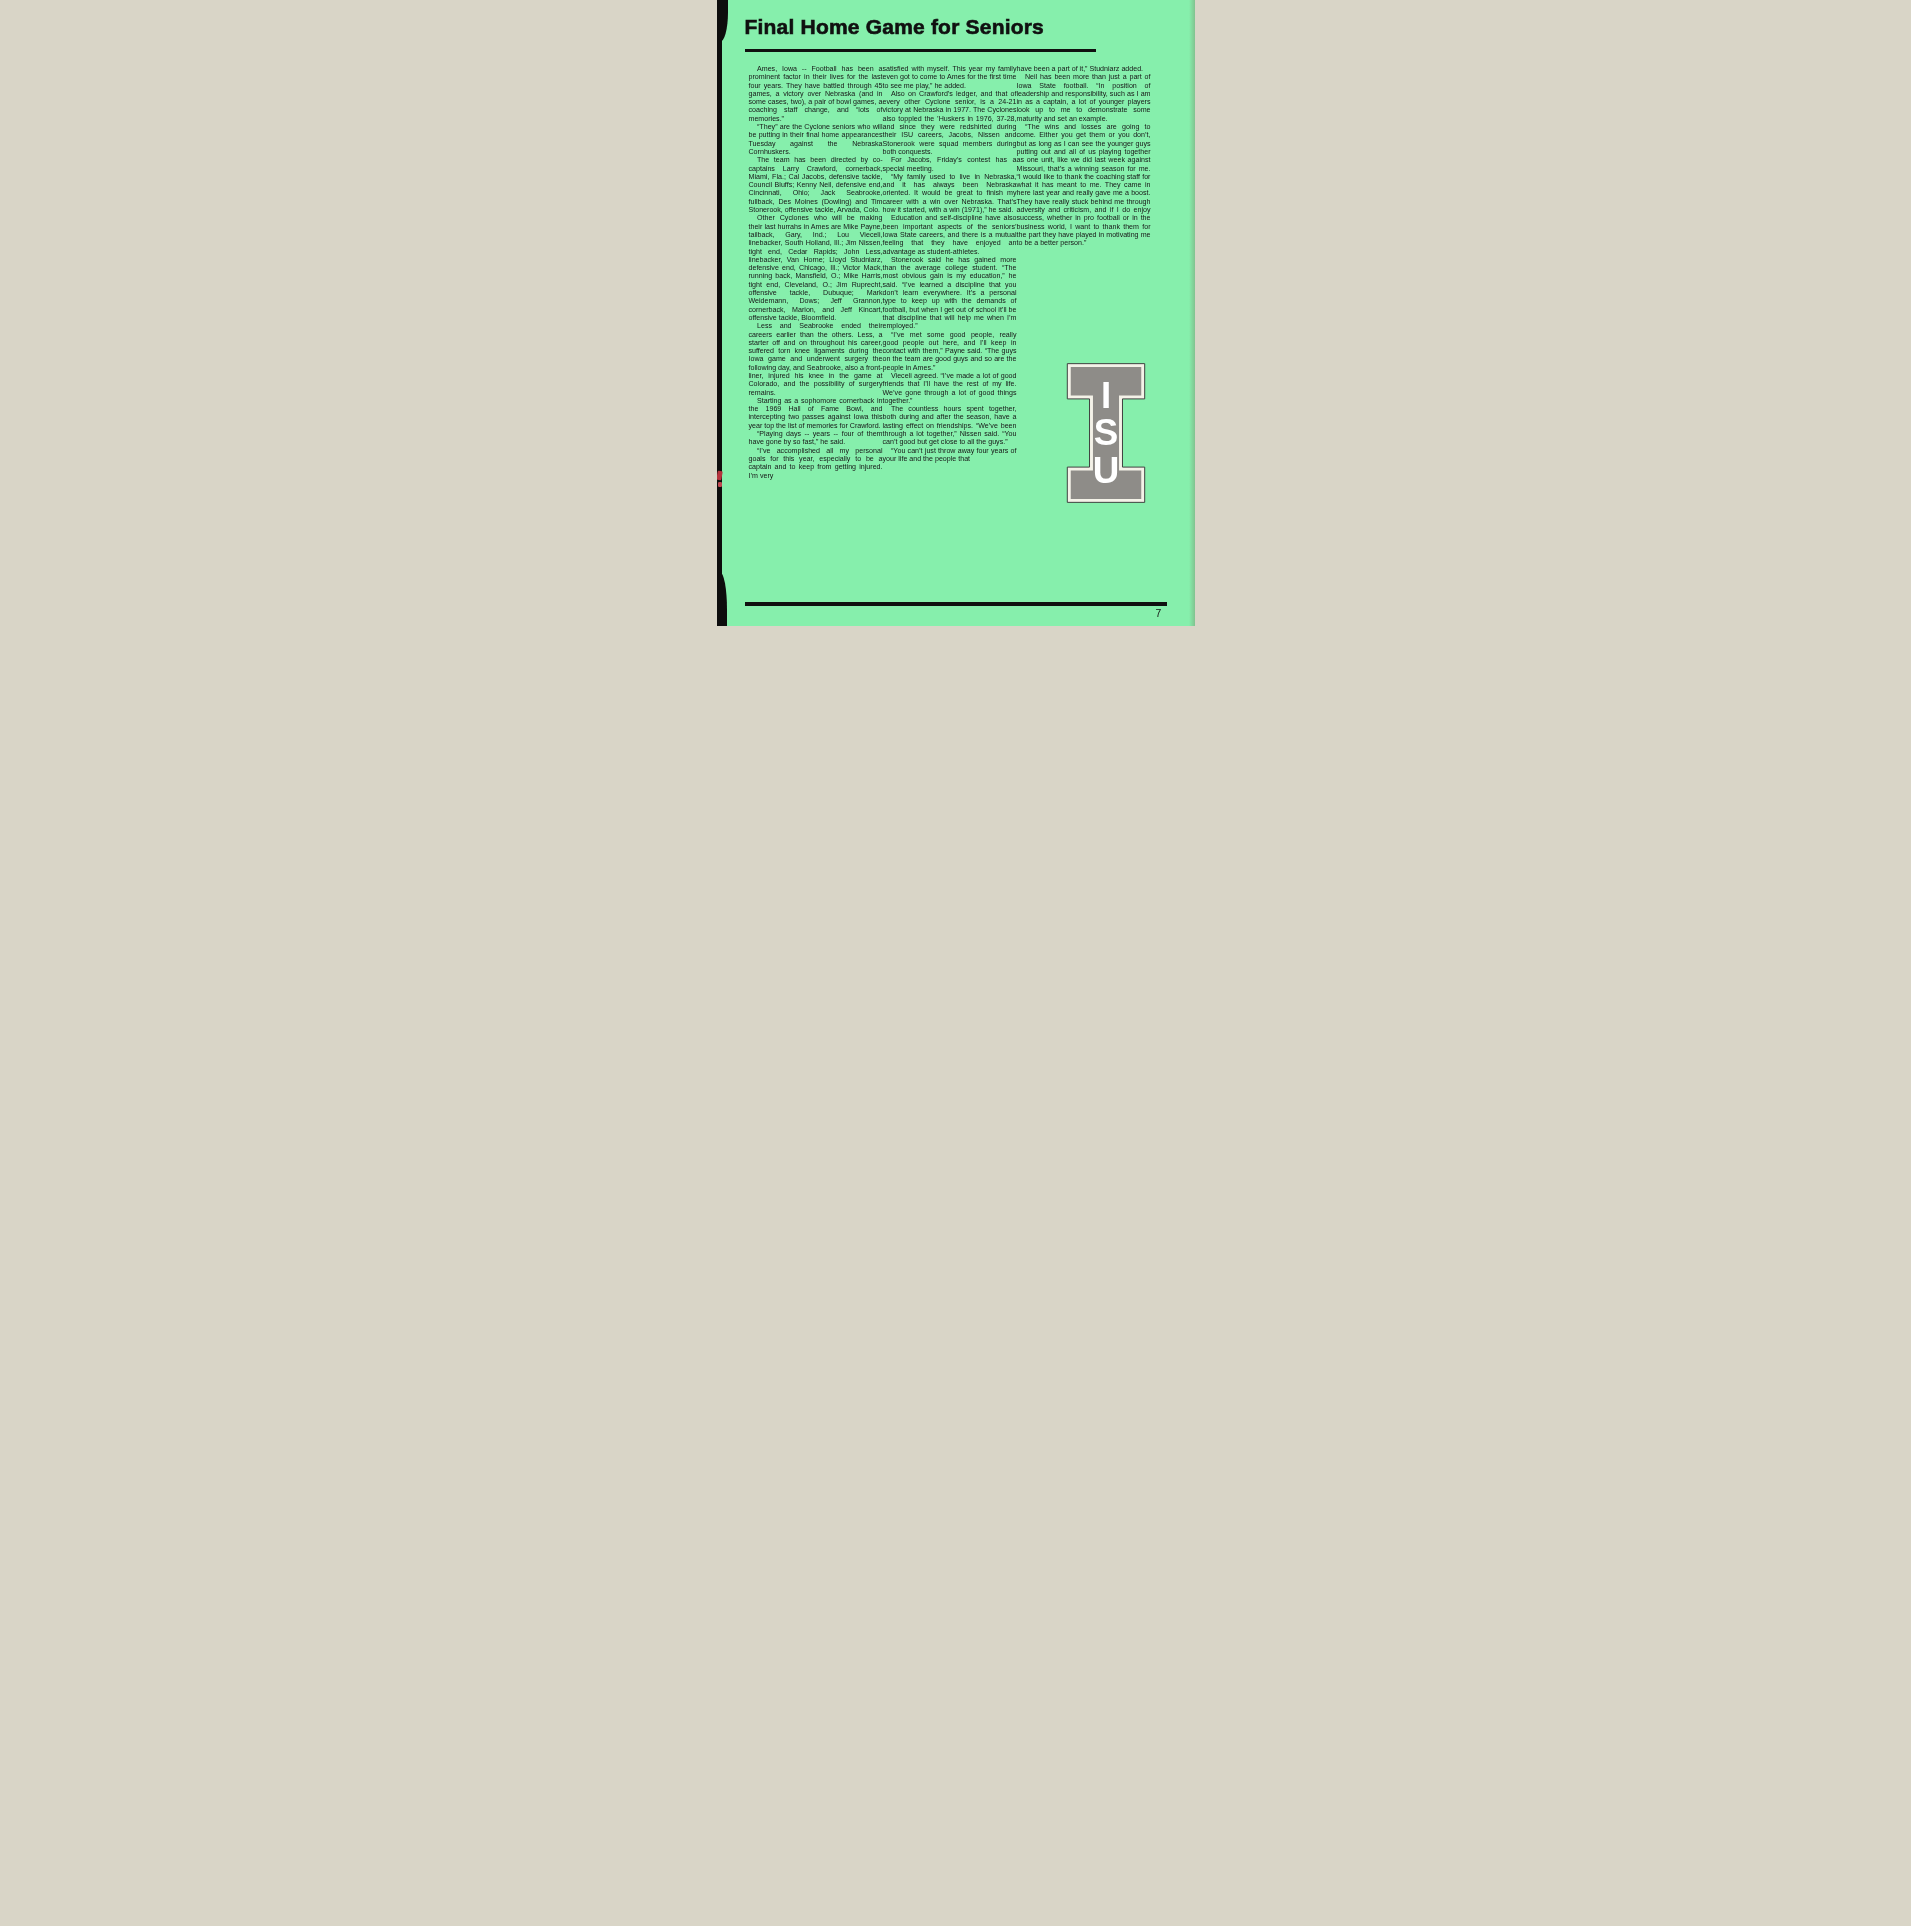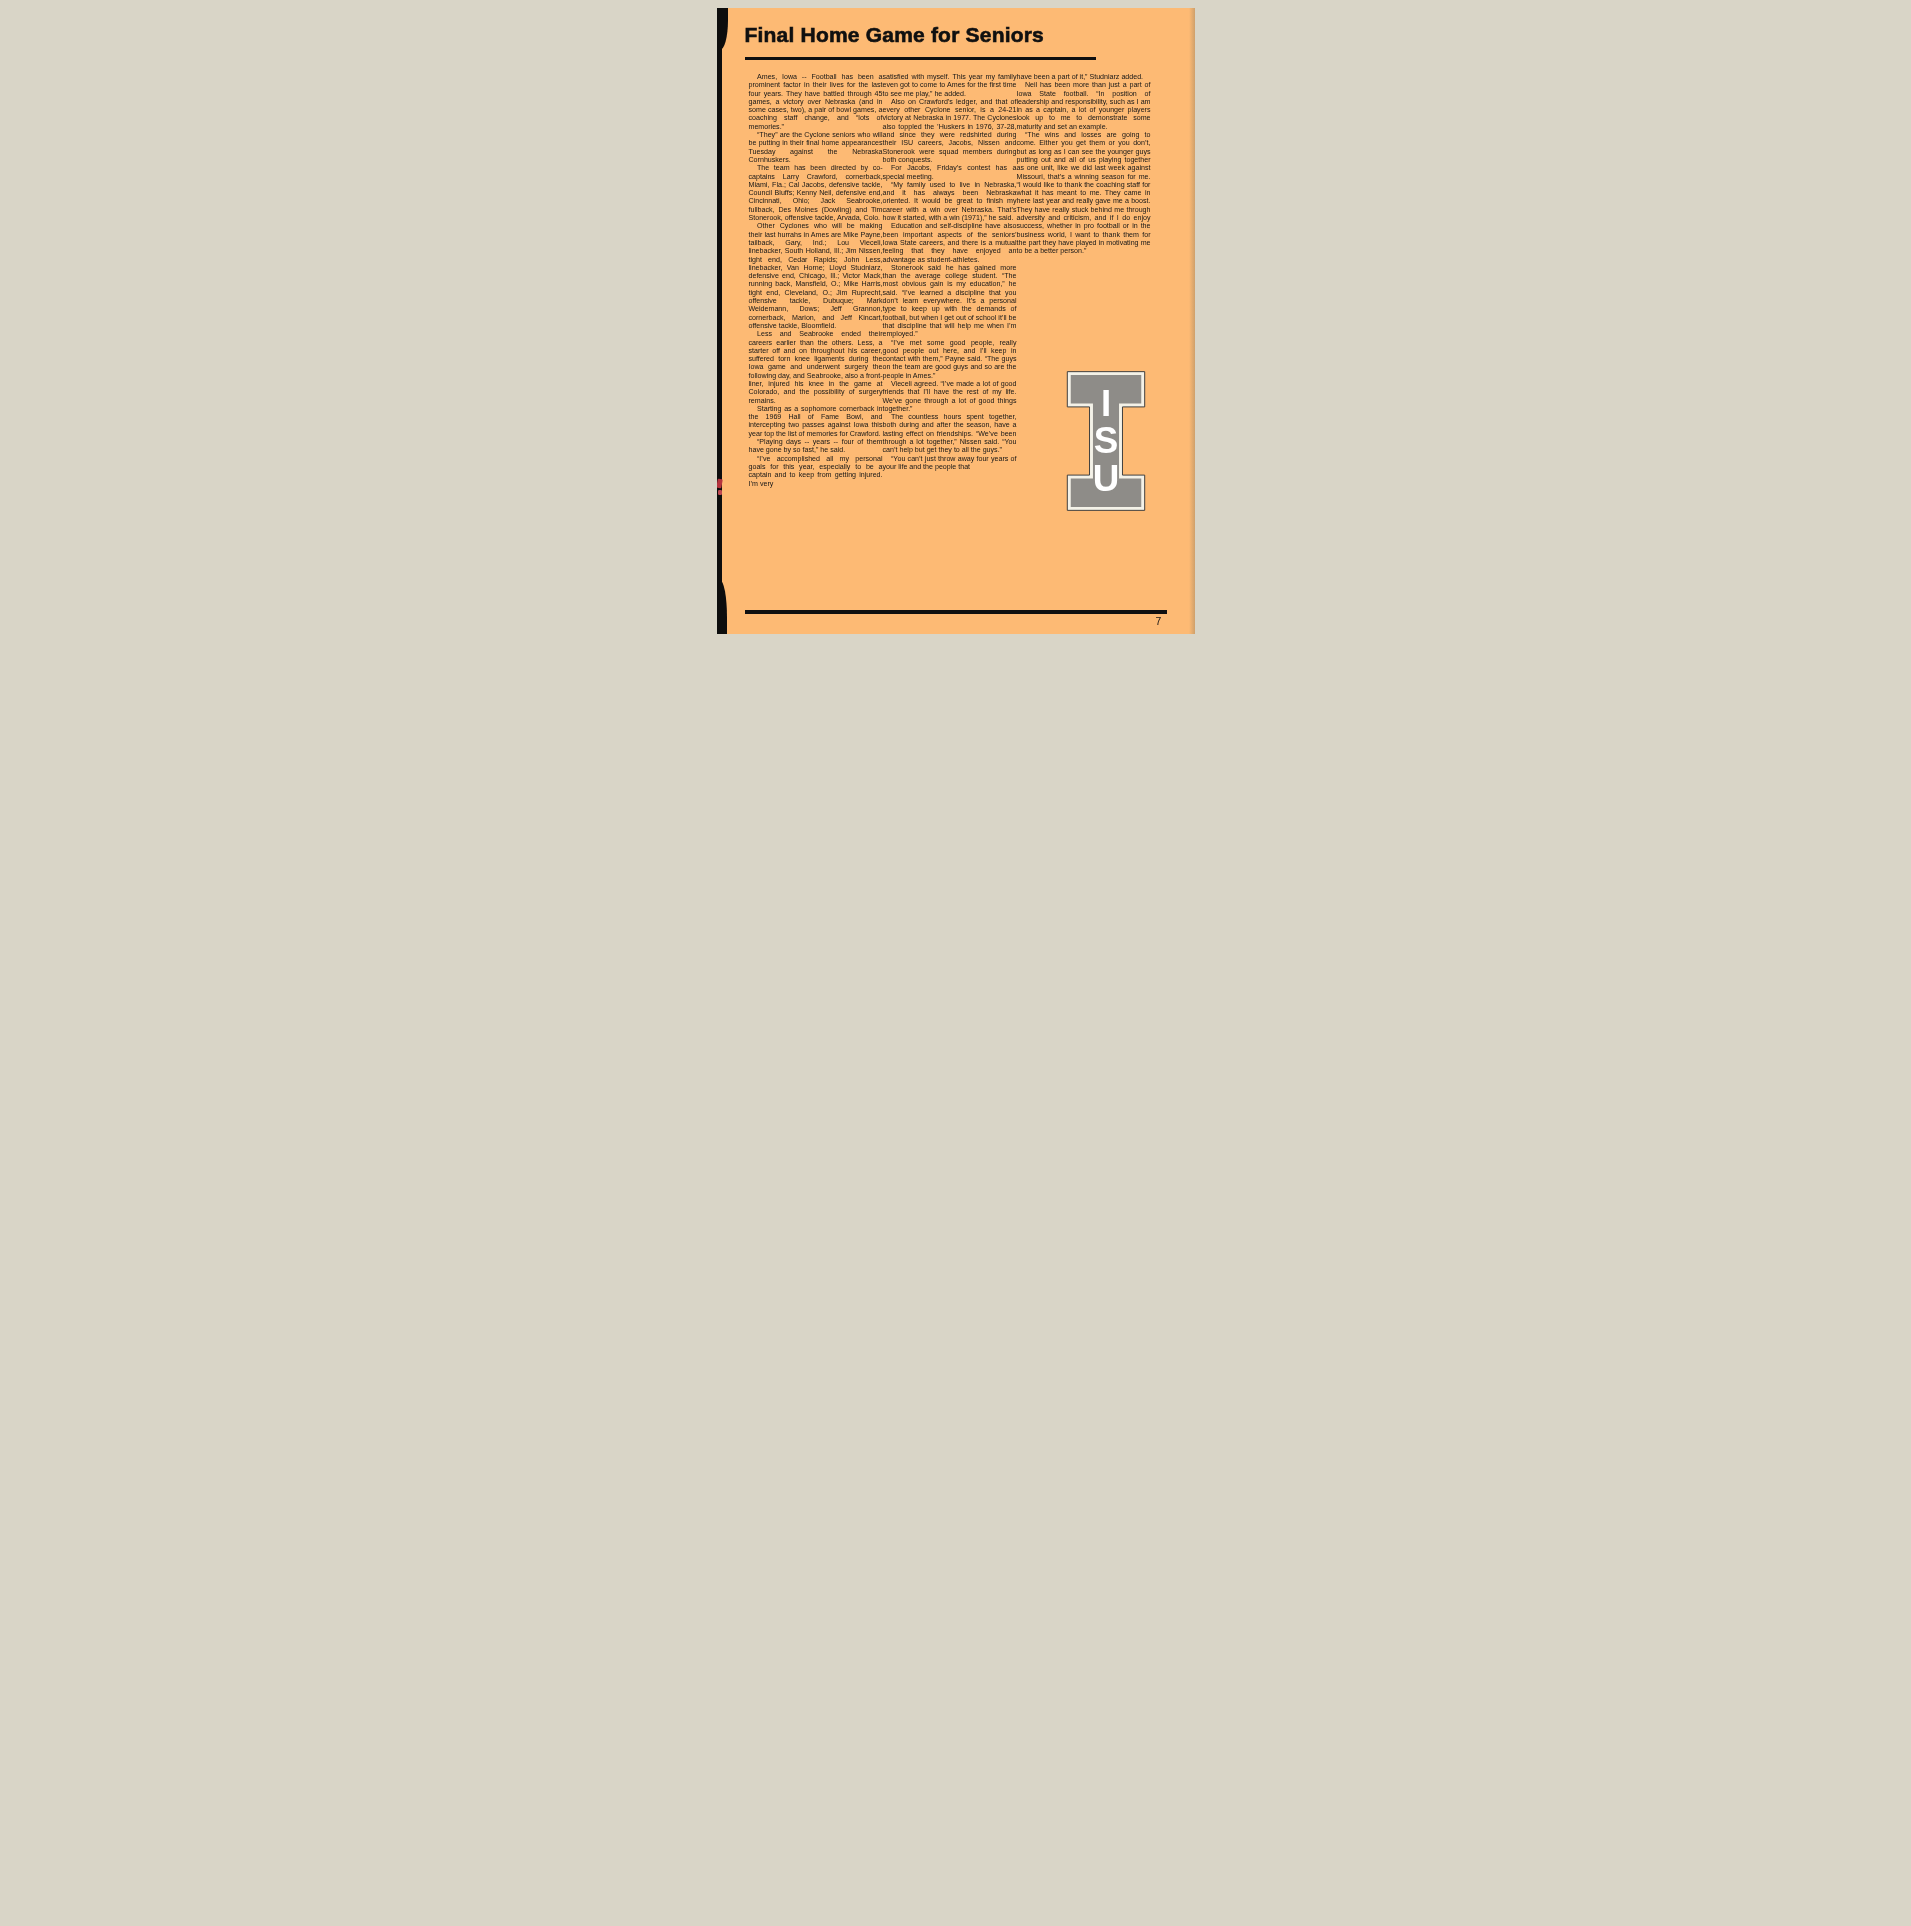--- a/index.html
+++ b/index.html
@@ -1,20 +1,20 @@
 <!DOCTYPE html>
 <html style="font-size:6.2px"><head>
 <meta charset="utf-8">
 <style>
   html,body { margin:0; padding:0; background:#d9d5c7; }
   .page {
     position:relative;
     width:478px; height:626px;
-    margin:8px auto;
-    background:#fdba74;
+    margin:0 auto;
+    background:#86efac;
     font-family:"Liberation Sans", sans-serif;
     color:#161616;
     overflow:hidden;
   }
   
   .scan-edge-left { position:absolute; left:0; top:0; width:5px; height:100%; background:#0d0d0d; }
   .scan-corner-top { position:absolute; left:0; top:0; width:11.6px; height:42px; background:#0d0d0d; border-radius:0 0 70% 0; }
   .scan-corner-bottom { position:absolute; left:0; bottom:0; width:10px; height:54px; background:#0d0d0d; border-radius:0 70% 0 0; }
   .scan-mark-red { position:absolute; left:0.4px; top:471px; width:5px; height:9.2px; background:#b5343e; border-radius:1.2px; transform:rotate(10deg); }
   .scan-mark-red2 { position:absolute; left:1.2px; top:482px; width:3.9px; height:4.6px; background:#c04a52; border-radius:1.2px; }
@@ -76,21 +76,21 @@
     </div>
     <div class="col">
       <p class="cont">satisfied with myself. This year my family even got to come to Ames for the first time to see me play,” he added.</p>
       <p>Also on Crawford’s ledger, and that of every other Cyclone senior, is a 24-21 victory at Nebraska in 1977. The Cyclones also toppled the ’Huskers in 1976, 37-28, and since they were redshirted during their ISU careers, Jacobs, Nissen and Stonerook were squad members during both conquests.</p>
       <p>For Jacobs, Friday’s contest has a special meeting.</p>
       <p>“My family used to live in Nebraska, and it has always been Nebraska oriented. It would be great to finish my career with a win over Nebraska. That’s how it started, with a win (1971),” he said.</p>
       <p>Education and self-discipline have also been important aspects of the seniors’ Iowa State careers, and there is a mutual feeling that they have enjoyed an advantage as student-athletes.</p>
       <p>Stonerook said he has gained more than the average college student. “The most obvious gain is my education,” he said. “I’ve learned a discipline that you don’t learn everywhere. It’s a personal type to keep up with the demands of football, but when I get out of school it’ll be that discipline that will help me when I’m employed.”</p>
       <p>“I’ve met some good people, really good people out here, and I’ll keep in contact with them,” Payne said. “The guys on the team are good guys and so are the people in Ames.”</p>
       <p>Vieceli agreed. “I’ve made a lot of good friends that I’ll have the rest of my life. We’ve gone through a lot of good things together.”</p>
-      <p>The countless hours spent together, both during and after the season, have a lasting effect on friendships. “We’ve been through a lot together,” Nissen said. “You can’t help but get they to all the guys.”</p>
+      <p>The countless hours spent together, both during and after the season, have a lasting effect on friendships. “We’ve been through a lot together,” Nissen said. “You can’t good but get close to all the guys.”</p>
       <p>“You can’t just throw away four years of your life and the people that</p>
     </div>
     <div class="col">
       <p class="cont">have been a part of it,” Studniarz added.</p>
       <p>Neil has been more than just a part of Iowa State football. “In position of leadership and responsibility, such as I am in as a captain, a lot of younger players look up to me to demonstrate some maturity and set an example.</p>
       <p>“The wins and losses are going to come. Either you get them or you don’t, but as long as I can see the younger guys putting out and all of us playing together as one unit, like we did last week against Missouri, that’s a winning season for me. “I would like to thank the coaching staff for what it has meant to me. They came in here last year and really gave me a boost. They have really stuck behind me through adversity and criticism, and if I do enjoy success, whether in pro football or in the business world, I want to thank them for the part they have played in motivating me to be a better person.”</p>
     </div>
   </div>
 
   <div class="logo">

